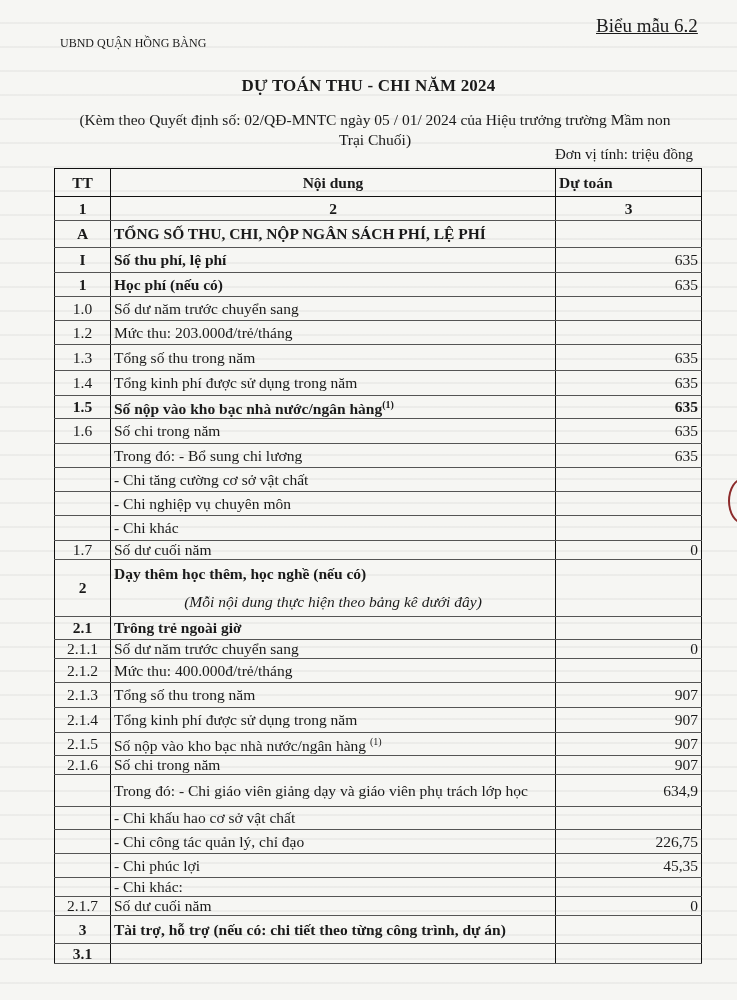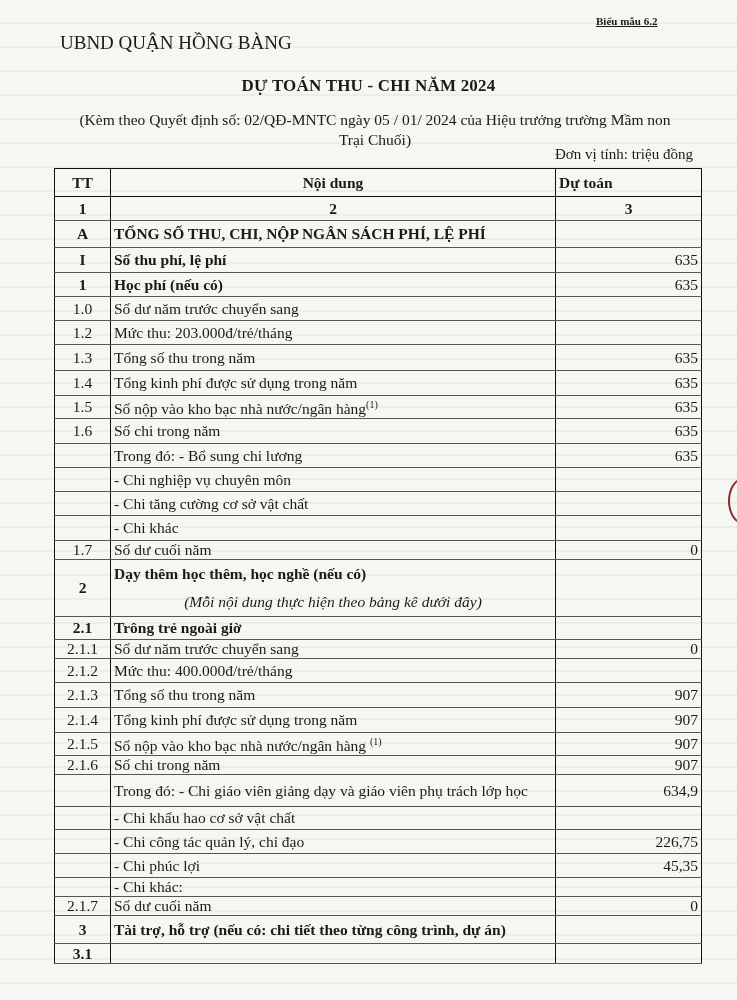--- a/index.html
+++ b/index.html
@@ -9,25 +9,25 @@
     font-family:"Liberation Serif", "DejaVu Serif", serif;
     color:#1a1a1a;
   }
   .ghost {
     position:absolute; left:0; top:0; width:737px; height:1000px;
     background:
       repeating-linear-gradient(180deg, transparent 0, transparent 22px, rgba(120,120,120,0.08) 22px, rgba(120,120,120,0.08) 24px);
     pointer-events:none;
   }
   .form-code {
-    position:absolute; left:596px; top:15px; font-size:11px; font-weight:bold;
+    position:absolute; left:596px; top:15px; font-size:19px; font-weight:normal;
     text-decoration:underline;
   }
   .org {
-    position:absolute; left:60px; top:34px; font-size:19px; line-height:18px;
+    position:absolute; left:60px; top:34px; font-size:12px; line-height:18px;
     text-align:center;
   }
   .org div { white-space:nowrap; }
   .title {
     position:absolute; left:0; width:737px; top:76px; text-align:center;
     font-size:17px; font-weight:bold; letter-spacing:0.2px;
   }
   .subtitle {
     position:absolute; left:70px; width:610px; top:110px; text-align:center;
     font-size:15.5px; line-height:20px;
@@ -121,43 +121,43 @@
       <tr style="height: 26px;">
         <td class="tt">1.3</td>
         <td><span>Tổng số thu trong năm</span></td>
         <td class="val">635</td>
       </tr>
       <tr style="height: 25px;">
         <td class="tt">1.4</td>
         <td><span>Tổng kinh phí được sử dụng trong năm</span></td>
         <td class="val">635</td>
       </tr>
-      <tr style="height: 23px;">
+      <tr style="height: 23px; font-weight: bold;">
         <td class="tt">1.5</td>
         <td><span>Số nộp vào kho bạc nhà nước/ngân hàng</span><sup>(1)</sup></td>
         <td class="val">635</td>
       </tr>
       <tr style="height: 25px;">
         <td class="tt">1.6</td>
         <td><span>Số chi trong năm</span></td>
         <td class="val">635</td>
       </tr>
       <tr style="height: 24px;">
         <td class="tt"></td>
         <td><span>Trong đó: - Bổ sung chi lương</span></td>
         <td class="val">635</td>
       </tr>
       <tr style="height: 24px;">
         <td class="tt"></td>
+        <td><span>- Chi tăng cường cơ sở vật chất</span></td>
+        <td class="val"></td>
+      </tr>
+      <tr style="height: 24px;">
+        <td class="tt"></td>
         <td><span>- Chi nghiệp vụ chuyên môn</span></td>
-        <td class="val"></td>
-      </tr>
-      <tr style="height: 24px;">
-        <td class="tt"></td>
-        <td><span>- Chi tăng cường cơ sở vật chất</span></td>
         <td class="val"></td>
       </tr>
       <tr style="height: 25px;">
         <td class="tt"></td>
         <td><span>- Chi khác</span></td>
         <td class="val"></td>
       </tr>
       <tr style="height: 13px;">
         <td class="tt">1.7</td>
         <td><span>Số dư cuối năm</span></td>

